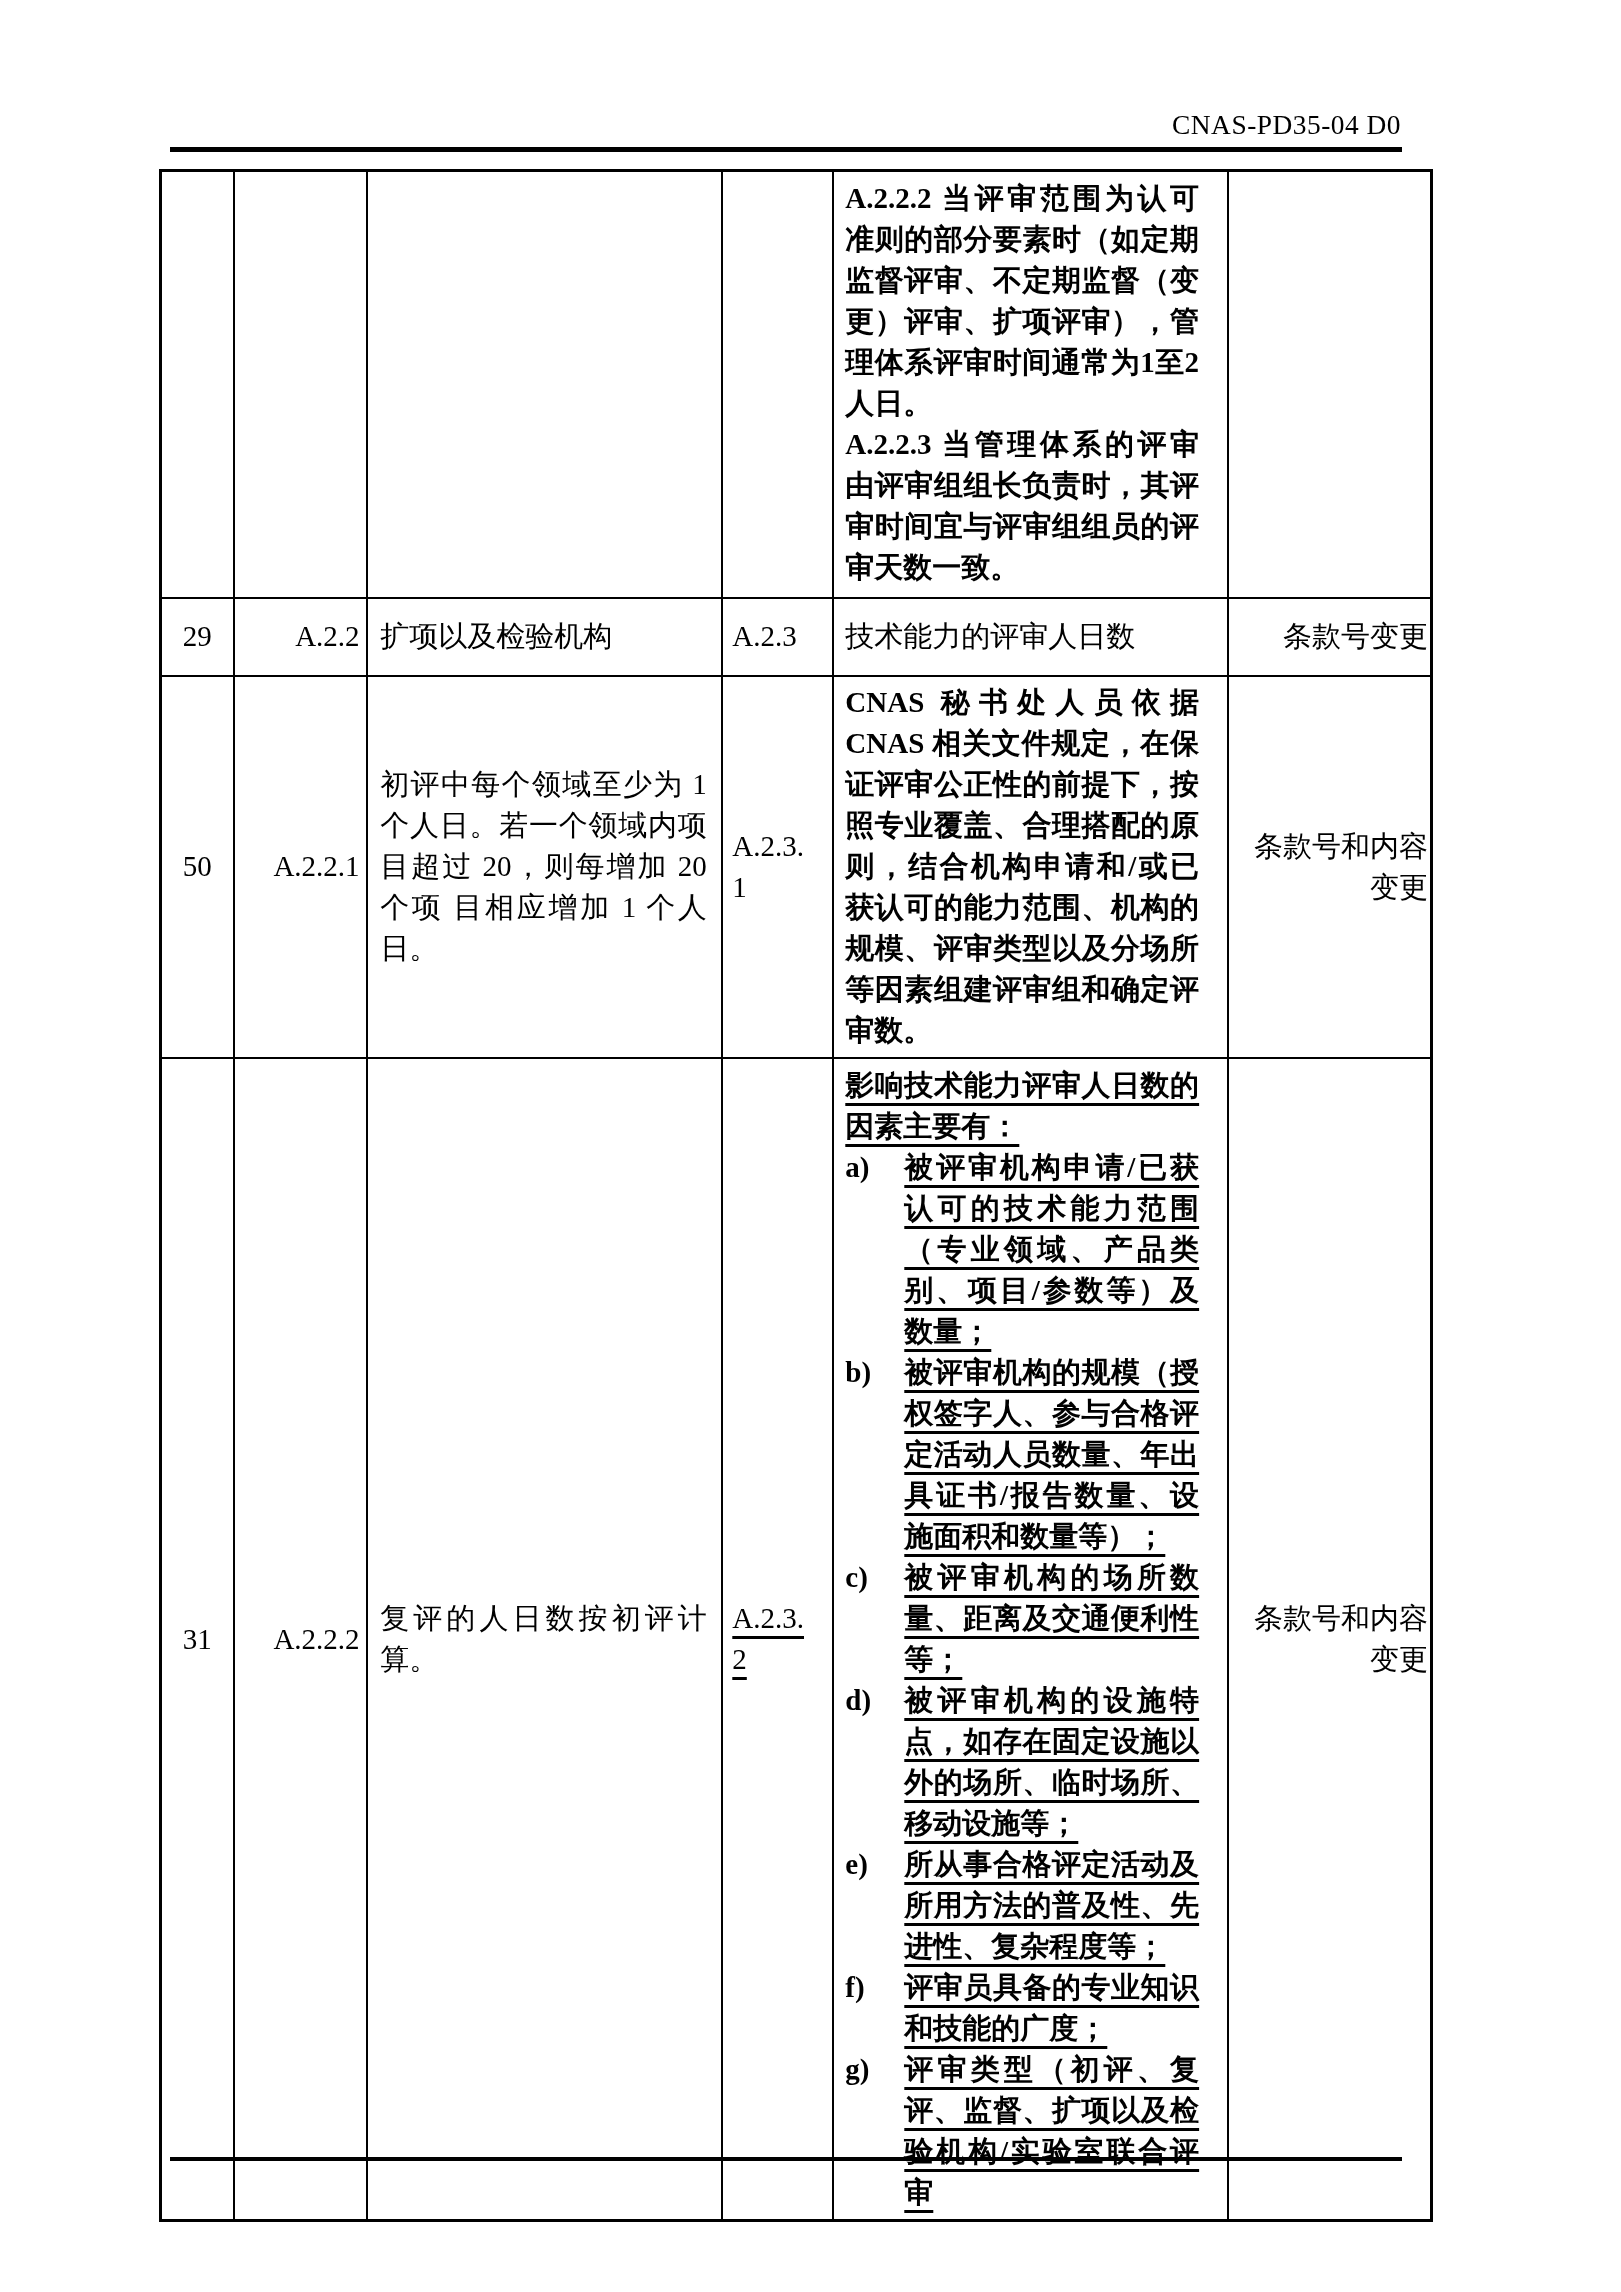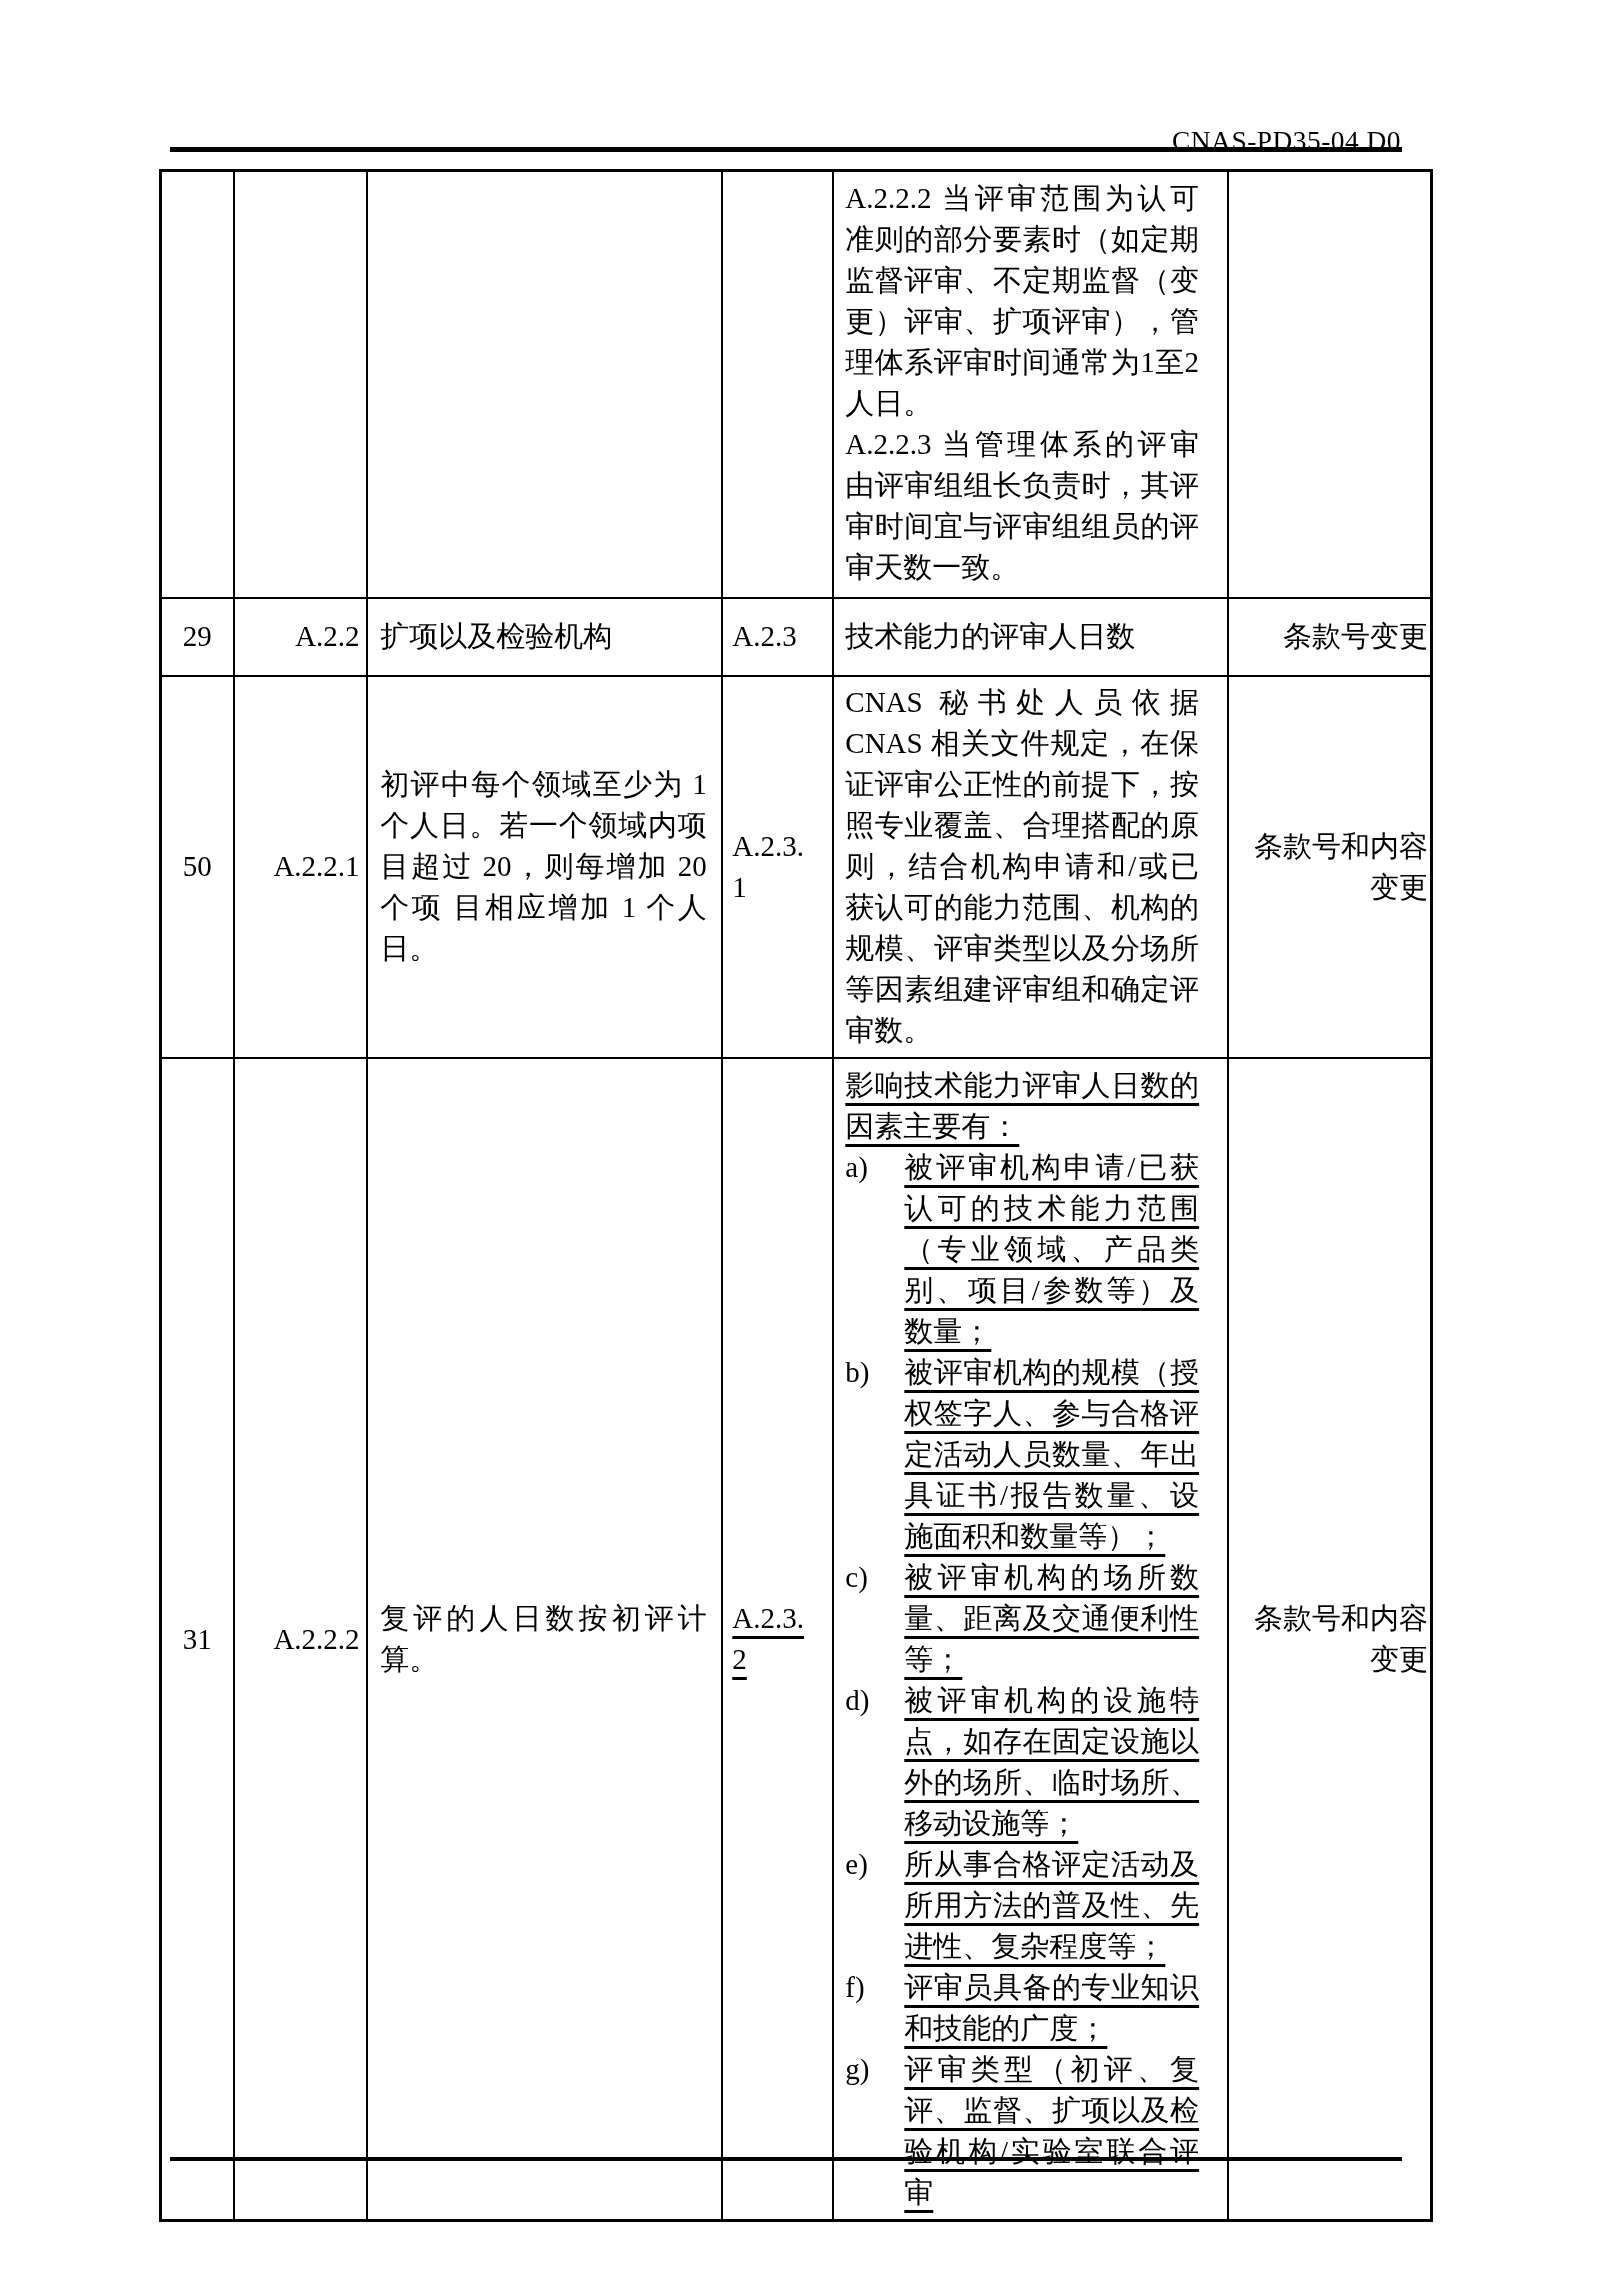--- a/index.html
+++ b/index.html
@@ -2,21 +2,21 @@
 <html><head>
 <meta charset="utf-8">
 <style>
   html,body{margin:0;padding:0;background:#fff;}
   .page{
     position:relative;width:1621px;height:2293px;background:#ffffff;
     font-family:"Liberation Serif","DejaVu Serif",serif;color:#000;
     overflow:hidden;
   }
   .doc-code{
-    position:absolute;top:124px;right:220px;font-size:27.4px;line-height:35px;
+    position:absolute;top:108px;right:220px;font-size:27.4px;line-height:35px;
     letter-spacing:0.5px;white-space:nowrap;text-align:right;
   }
   .header-rule{position:absolute;left:170px;top:147px;width:1232px;height:4.9px;background:#000;}
   .footer-rule{position:absolute;left:170px;top:2157px;width:1232px;height:3.9px;background:#000;}
   .footer-text{
     position:absolute;left:170px;top:2166px;width:1232px;text-align:center;
     font-size:27.4px;line-height:35px;letter-spacing:2px;
   }
   table.doc-table{
     position:absolute;left:159px;top:169px;width:1270px;
@@ -26,21 +26,21 @@
     border:2.9px solid #000;vertical-align:middle;
     font-size:29px;line-height:41px;padding:3.9px 9.8px;
     overflow:hidden;
   }
   td.c1{text-align:center;padding:10px 2px;}
   td.c2{text-align:right;padding:3.9px 5.9px;}
   td.c3{text-align:left;padding:3.9px 13.7px 3.9px 12.7px;text-align:justify;}
   td.c4{text-align:left;padding:3.9px 19.6px 3.9px 9.8px;word-break:break-all;}
   td.c5{text-align:justify;padding:5.9px 27.4px 5.9px 11.8px;}
   td.c6{text-align:right;padding:2px 2px;border-radius:29px;}
-  td.top{vertical-align:top;}
+  td.top{vertical-align:top;font-weight:bold;}
   td p{margin:0;}
   .u{text-decoration:underline;text-decoration-thickness:2.9px;text-underline-offset:7.8px;}
   .li{position:relative;padding-left:59px;text-align:justify;}
   .li .marker{position:absolute;left:0;top:0;text-decoration:none;}
 </style>
 </head>
 <body>
 
 <div class="page">
 

